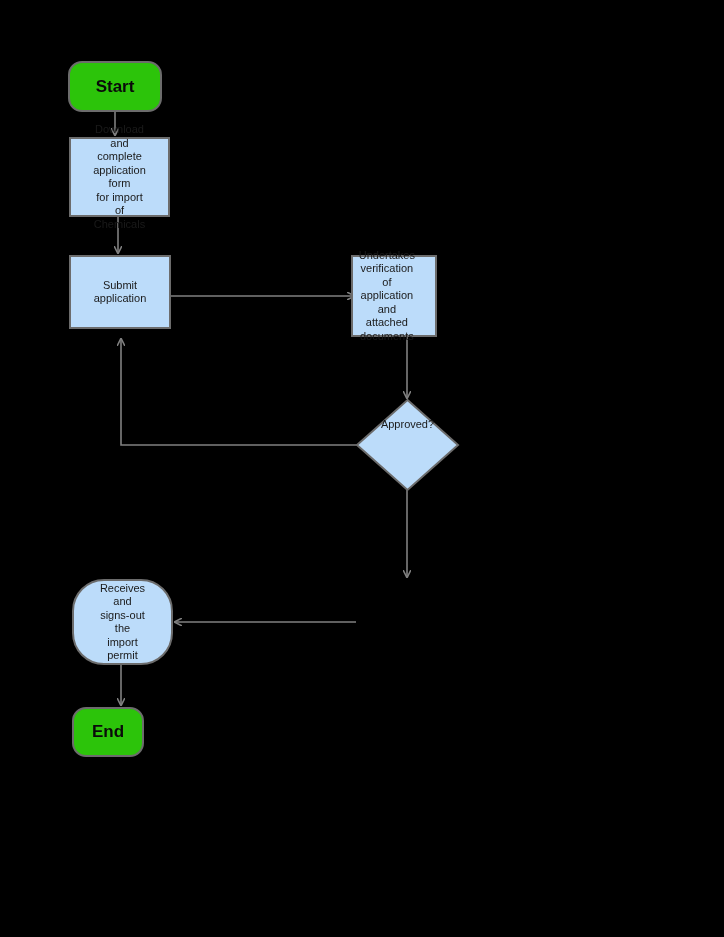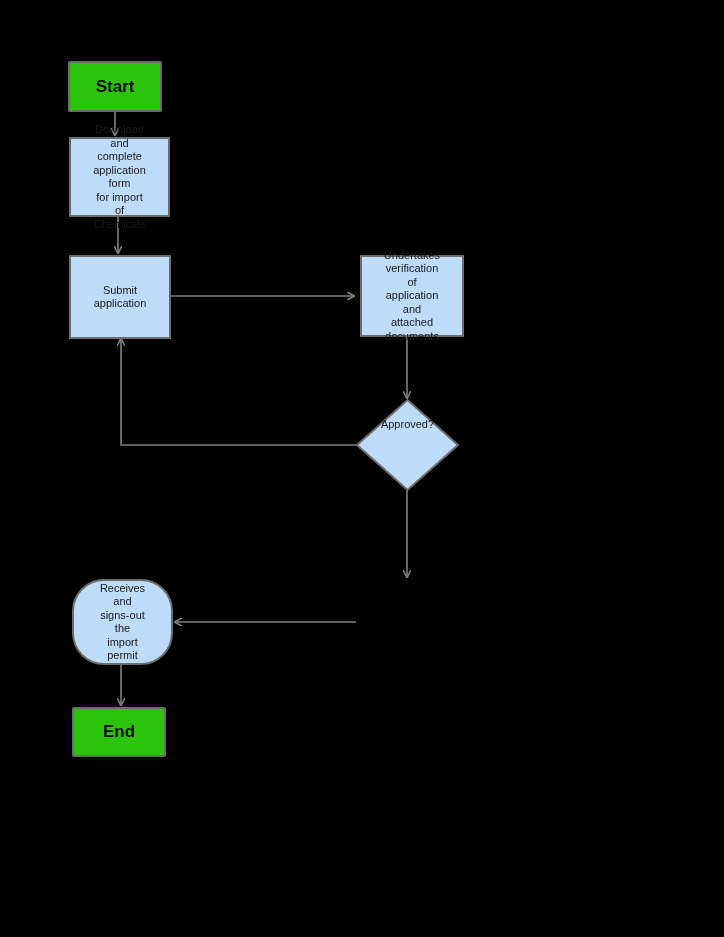--- a/index.html
+++ b/index.html
@@ -34,21 +34,21 @@
     background: #bcdcfa;
     border: 2px solid #6c6c6c;
     color: #1a1a1a;
     font-size: 11px;
     line-height: 13.5px;
     padding: 2px 20px;
   }
   .terminator {
     background: #2cc40a;
     border: 2px solid #6c6c6c;
-    border-radius: 2px;
+    border-radius: 14px;
     color: #0a0a0a;
     font-size: 17px;
     font-weight: bold;
     line-height: 20px;
   }
   .decision-label {
     position: absolute;
     display: flex;
     align-items: center;
     justify-content: center;
@@ -117,41 +117,41 @@
   </div>
 
   <div class="node process" style="left:69px; top:137px; width:101px; height:80px;">
     <span class="node-text">Download and
 complete
 application form
 for import of
 Chemicals</span>
   </div>
 
-  <div class="node process" style="left:69px; top:255px; width:102px; height:84px;">
+  <div class="node process" style="left:69px; top:255px; width:102px; height:74px;">
     <span class="node-text">Submit
 application</span>
   </div>
 
-  <div class="node process" style="left:360px; top:255px; width:104px; height:82px;justify-content:flex-end;">
+  <div class="node process" style="left:351px; top:255px; width:86px; height:82px;justify-content:flex-end;">
     <span class="node-text">Undertakes
 verification of
 application and
 attached
 documents</span>
   </div>
 
   <div class="decision-label" style="left:357px; top:380px; width:101px; height:90px;">
     <span class="node-text">Approved?</span>
   </div>
 
 
   <div class="node process" style="left:72px; top:579px; width:101px; height:86px;border-radius:32px;">
     <span class="node-text">Receives and
 signs-out the
 import permit</span>
   </div>
 
-  <div class="node terminator" style="left:72px; top:707px; width:94px; height:50px;">
+  <div class="node terminator" style="left:72px; top:707px; width:72px; height:50px;">
     <span class="node-text">End</span>
   </div>
 
 </div>
 
 </body></html>

